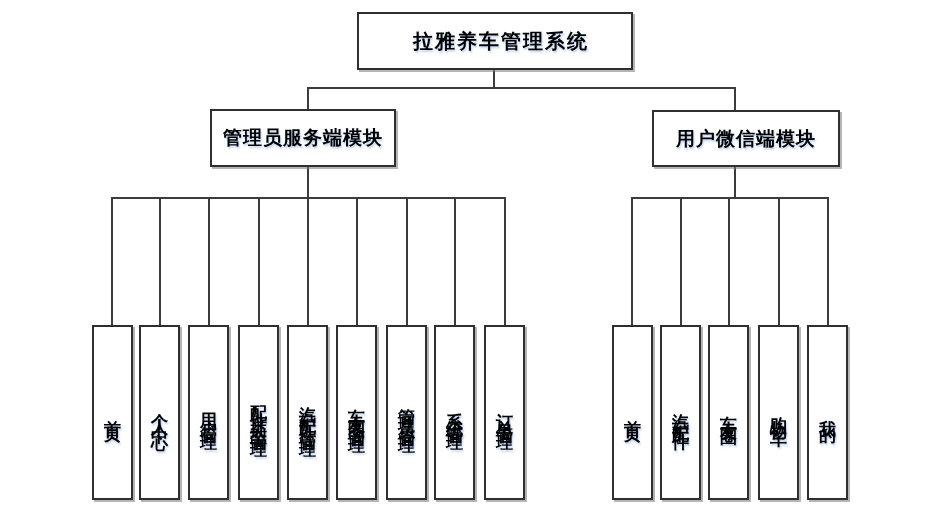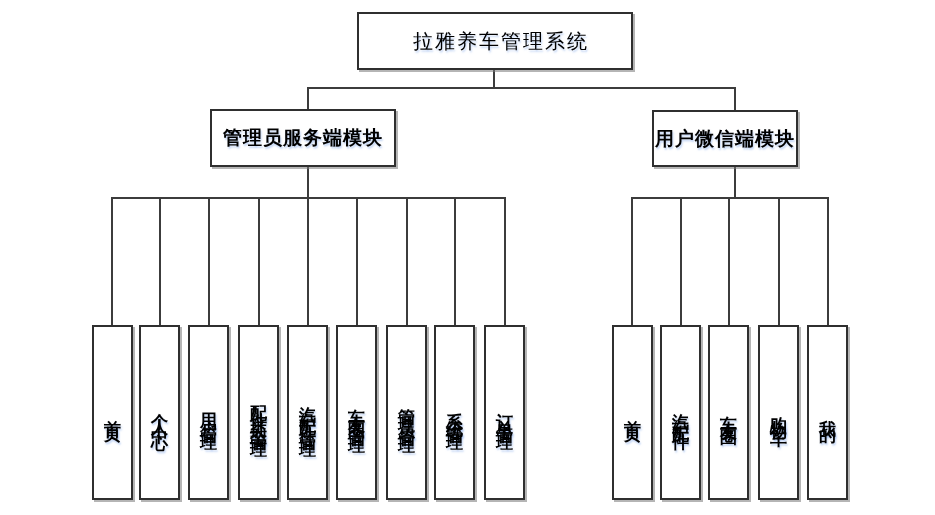--- a/index.html
+++ b/index.html
@@ -24,21 +24,21 @@
     display: flex;
     align-items: center;
     justify-content: center;
     color: #000000;
     text-align: center;
     text-shadow: 1px 2px 2px rgba(140,175,235,0.55);
     z-index: 2;
   }
   .node.lvl1 {
     font-size: 20px;
-    font-weight: normal;
+    font-weight: bold;
     letter-spacing: 2px;
     padding-left: 12px;
   }
   .node.lvl2 {
     font-size: 19px;
     font-weight: bold;
     letter-spacing: 1px;
   }
   .node.leaf {
     font-size: 17px;
@@ -62,21 +62,21 @@
 <div id="stage">
 
   <div class="node lvl1" style="left:357px; top:12px; width:276px; height:58px;">拉雅养车管理系统</div>
 
   <div class="vline" style="left:493px; top:70px; height:18px;"></div>
   <div class="hline" style="left:307px; top:87px; width:429px;"></div>
   <div class="vline" style="left:307px; top:87px; height:23px;"></div>
   <div class="vline" style="left:734px; top:87px; height:24px;"></div>
 
   <div class="node lvl2" style="left:210px; top:109px; width:186px; height:58px;">管理员服务端模块</div>
-  <div class="node lvl2" style="left:652px; top:110px; width:146px; height:57px;">用户微信端模块</div>
+  <div class="node lvl2" style="left:652px; top:110px; width:188px; height:57px;">用户微信端模块</div>
 
   <div class="vline" style="left:307px; top:167px; height:30px;"></div>
   <div class="hline" style="left:111px; top:197px; width:395px;"></div>
   <div class="vline" style="left:111px; top:197px; height:128px;"></div>
   <div class="vline" style="left:159px; top:197px; height:128px;"></div>
   <div class="vline" style="left:208px; top:197px; height:128px;"></div>
   <div class="vline" style="left:258px; top:197px; height:128px;"></div>
   <div class="vline" style="left:307px; top:197px; height:128px;"></div>
   <div class="vline" style="left:356px; top:197px; height:128px;"></div>
   <div class="vline" style="left:406px; top:197px; height:128px;"></div>

